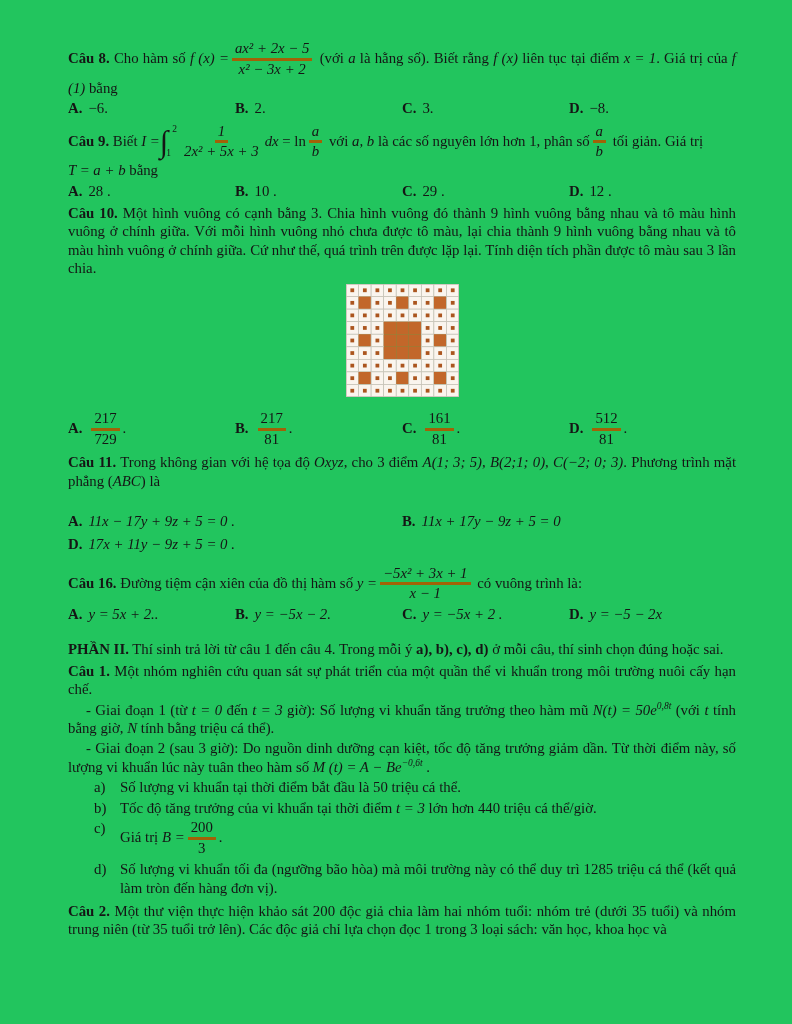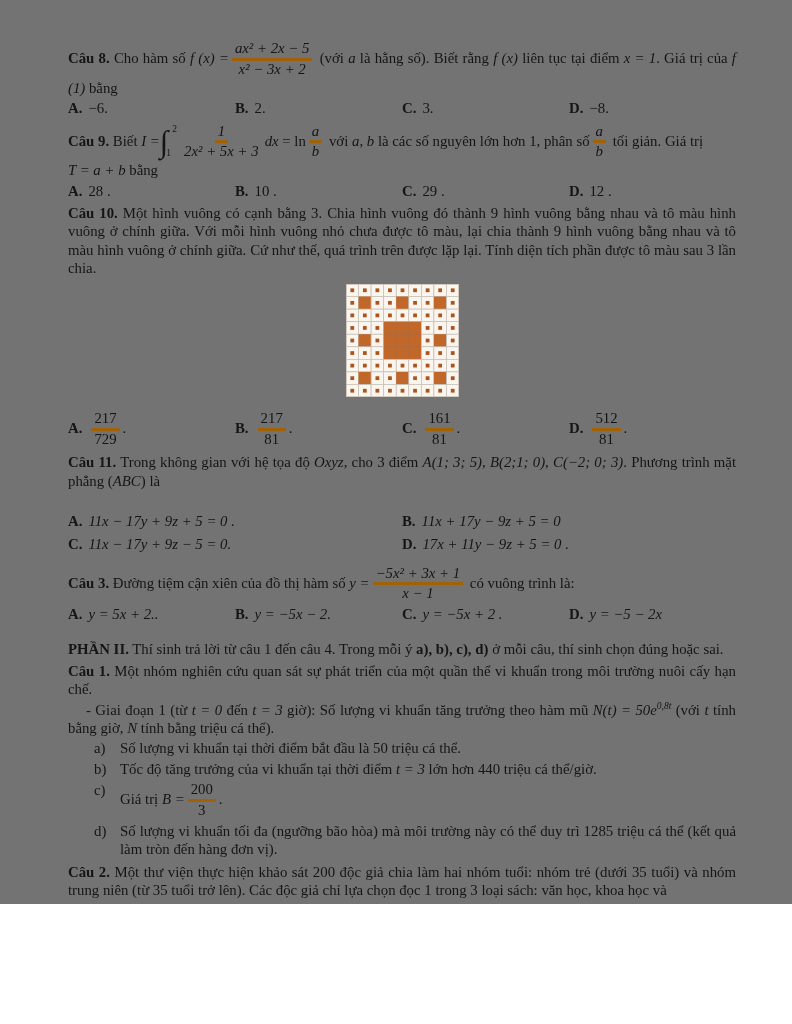--- a/index.html
+++ b/index.html
@@ -3,21 +3,21 @@
 <meta charset="utf-8">
 <style>
   * { margin:0; padding:0; box-sizing:border-box; }
   html,body { background:#ffffff; }
   body {
     width:792px; height:1024px;
     font-family:"Liberation Serif", serif;
     font-size:14.8px; color:#151515;
     overflow:hidden;
   }
-  .page { width:792px; height:904px; padding:40px 56px 0 68px; background:#737373; }
+  .page { width:792px; height:1024px; padding:40px 56px 0 68px; background:#22c55e; }
   .para { text-align:justify; line-height:1.24; }
   .b { font-weight:bold; }
   .m { font-style:italic; }
   .q { margin-top:4px; }
   
   .frac { display:inline-flex; flex-direction:column; align-items:center; vertical-align:middle; margin:1px 3px; line-height:1.08; font-style:italic;text-align:center; }
   .frac .fnum { padding:0 3px 1px; border-bottom:3px solid #a16207; }
   .frac .fden { padding:1px 3px 0; }
   
   .integral { display:inline-flex; align-items:center; vertical-align:middle; }
@@ -289,28 +289,27 @@
       <span class="b">Câu 11.</span>
       <span>Trong không gian với hệ tọa độ</span>
       <span class="m">Oxyz</span><span>, cho 3 điểm</span>
       <span class="m">A(1; 3; 5)</span><span>,</span>
       <span class="m">B(2;1; 0)</span><span>,</span>
       <span class="m">C(−2; 0; 3)</span><span>. Phương trình mặt phẳng (</span><span class="m">ABC</span><span>) là</span>
     </p>
     <div class="opts two-col" style="flex-wrap:wrap; margin-top:20px;">
       <span class="opt"><span class="okey">A.</span><span class="m">11x − 17y + 9z + 5 = 0 .</span></span>
       <span class="opt"><span class="okey">B.</span><span class="m">11x + 17y − 9z + 5 = 0</span></span>
-      <span class="opt"><span class="okey">C.</span><span class="m">11x − 17y + 9z − 5 = 0.</span></span>
       <span class="opt"><span class="okey">D.</span><span class="m">17x + 11y − 9z + 5 = 0 .</span></span>
     </div>
   </div>
 
   <div class="q" style="margin-top:8px;">
     <p class="para">
-      <span class="b">Câu 3.</span>
+      <span class="b">Câu 16.</span>
       <span>Đường tiệm cận xiên của đồ thị hàm số</span>
       <span class="m">y =</span><span class="frac">
           <span class="fnum">−5x² + 3x + 1</span>
           <span class="fden">x − 1</span>
         </span>
       <span>có vuông trình là:</span>
     </p>
     <div class="opts">
       <span class="opt"><span class="okey">A.</span><span class="m">y = 5x + 2..</span></span>
       <span class="opt"><span class="okey">B.</span><span class="m">y = −5x − 2.</span></span>
@@ -337,20 +336,25 @@
       <span>đến</span>
       <span class="m">t = 3</span>
       <span>giờ): Số lượng vi khuẩn tăng trưởng theo hàm mũ</span>
       <span class="m">N(t) = 50e</span><sup class="exp">0,8t</sup>
       <span>(với</span>
       <span class="m">t</span>
       <span>tính bằng giờ,</span>
       <span class="m">N</span>
       <span>tính bằng triệu cá thể).</span>
     </p>
+    <p class="para dash-para">
+      <span>- Giai đoạn 2 (sau 3 giờ): Do nguồn dinh dưỡng cạn kiệt, tốc độ tăng trưởng giảm dần. Từ thời điểm này, số lượng vi khuẩn lúc này tuân theo hàm số</span>
+      <span class="m">M (t) = A − Be</span><sup class="exp">−0,6t</sup>
+      <span>.</span>
+    </p>
     <div class="item">
       <span class="ikey">a)</span>
       <span class="ibody">Số lượng vi khuẩn tại thời điểm bắt đầu là 50 triệu cá thể.</span>
     </div>
     <div class="item">
       <span class="ikey">b)</span>
       <span class="ibody">
         <span>Tốc độ tăng trưởng của vi khuẩn tại thời điểm</span>
         <span class="m">t = 3</span>
         <span>lớn hơn 440 triệu cá thể/giờ.</span>

